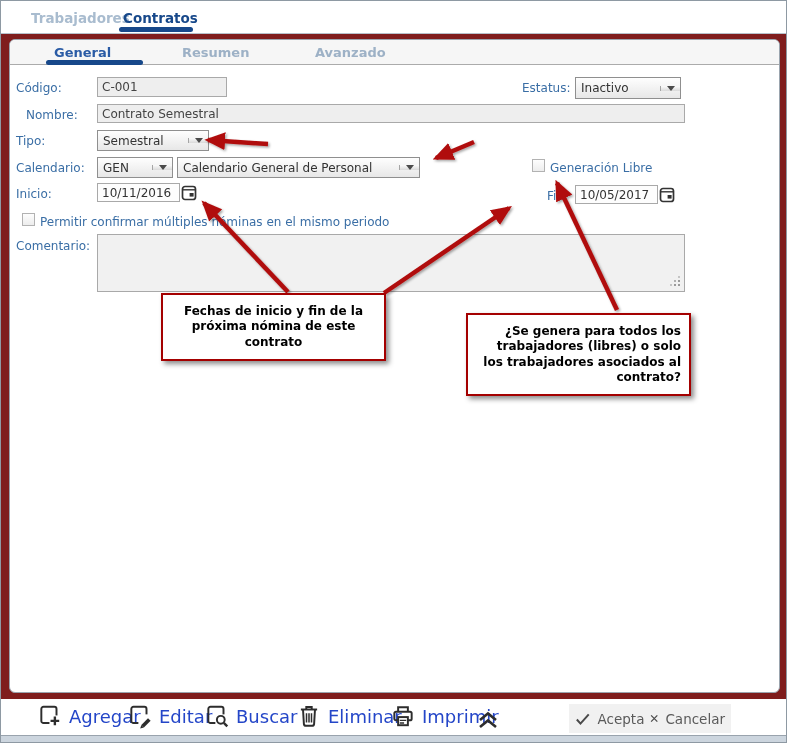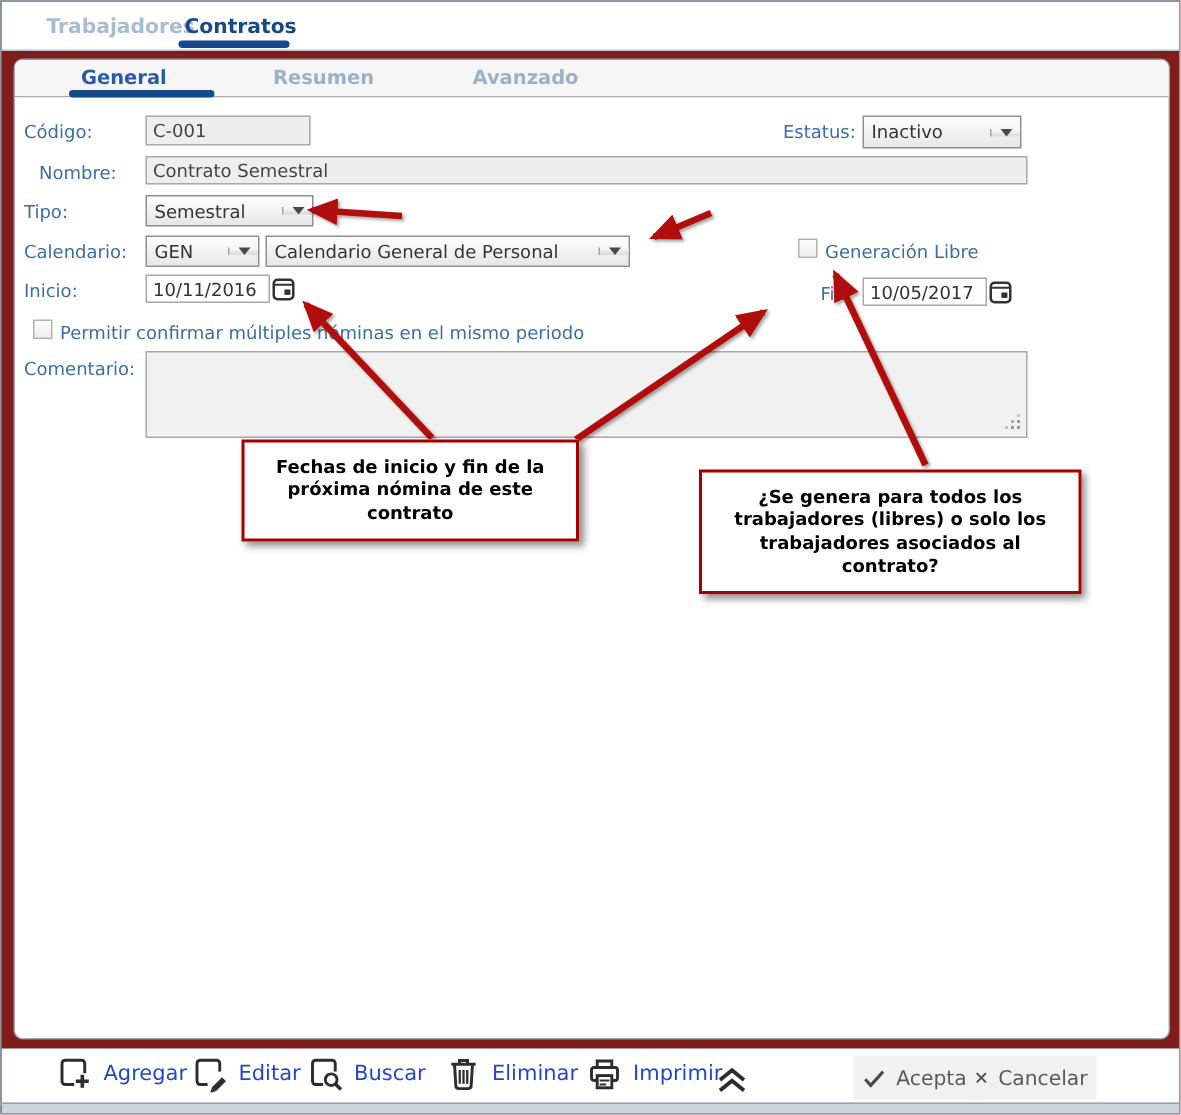--- a/index.html
+++ b/index.html
@@ -50,26 +50,26 @@
            font-family:inherit; font-size:12px; color:#444; }
   .grip { position:absolute; width:2px; height:2px; background:#9a9a9a;
           box-shadow:-4px 0 #9a9a9a, 0 -4px #9a9a9a, -8px 0 #c4c4c4, 0 -8px #c4c4c4, -4px -4px #b0b0b0; }
 
   
   .arrow-layer { position:absolute; left:0; top:0; width:787px; height:743px; pointer-events:none; }
   .callout { position:absolute; background:#fff; border:2px solid #a40000; padding:9px 8px;
              font-size:12px; font-weight:bold; color:#000; text-align:center; line-height:1.28;
              box-shadow:3px 3px 5px rgba(0,0,0,0.45); }
   .callout-left { left:160px; top:292px; width:225px; }
-  .callout-right { left:465px; top:312px; width:255px; }
+  .callout-right { left:465px; top:312px; width:225px;text-align:right; }
 
   
   .toolbar { position:absolute; left:0; top:698px; width:100%; height:38px; background:#fff; }
   .titem { position:absolute; top:4px; display:flex; align-items:center; gap:6px;
-           color:#2446c8; font-size:14px; cursor:pointer; }
+           color:#2446c8; font-size:18px; cursor:pointer; }
   .titem svg { display:block; }
   .collapse { position:absolute; left:472px; top:8px; cursor:pointer; }
   .btn { position:absolute; top:703px; height:29px; width:87px; background:#f1f1f1; border:none;
          color:#5a5a5a; font-family:inherit; font-size:13.5px; display:flex; align-items:center;
          justify-content:center; gap:7px; cursor:pointer; }
   .btn-aceptar { left:568px; }
   .btn-cancelar { left:643px; }
 
   .bottom-band { position:absolute; left:0; bottom:0; width:100%; height:7px;
                  background:#ccd5de; border-top:1px solid #99a3ad; }
@@ -87,21 +87,21 @@
 
   <div class="panel">
     <div class="subtabbar">
       <span class="subtab subtab-general">General</span>
       <span class="subtab subtab-resumen">Resumen</span>
       <span class="subtab subtab-avanzado">Avanzado</span>
       <span class="subtab-underline"></span>
     </div>
 
     <span class="flabel" style="left:6px; top:41px;">Código:</span>
-    <input class="tfield" style="left: 87px; top: 37px; width: 110px; height: 20px;" readonly="" value="C-001">
+    <input class="tfield" style="left: 87px; top: 37px; width: 130px; height: 20px;" readonly="" value="C-001">
     <span class="flabel" style="left:512px; top:41px;">Estatus:</span>
     <div class="dd" style="left:565px; top:37px; width:106px; height:22px;">
       <span class="ddtxt">Inactivo</span>
       <span class="ddbtn">
           <span class="tri"></span>
         </span>
     </div>
 
     <span class="flabel" style="left:16px; top:68px;">Nombre:</span>
     <input class="tfield" style="left: 87px; top: 64px; width: 588px; height: 19px;" readonly="" value="Contrato Semestral">

